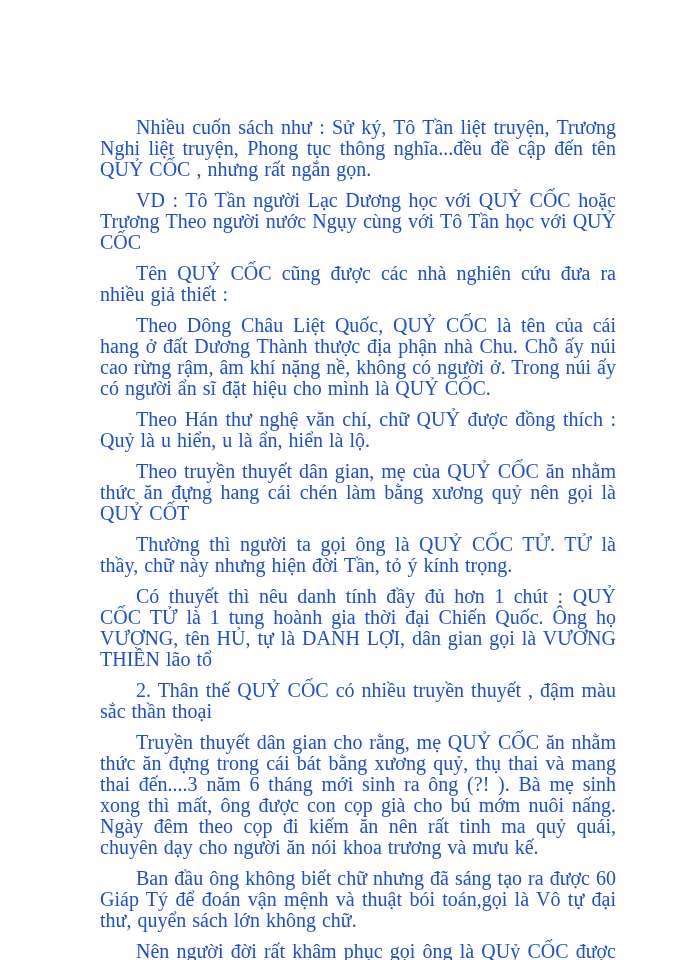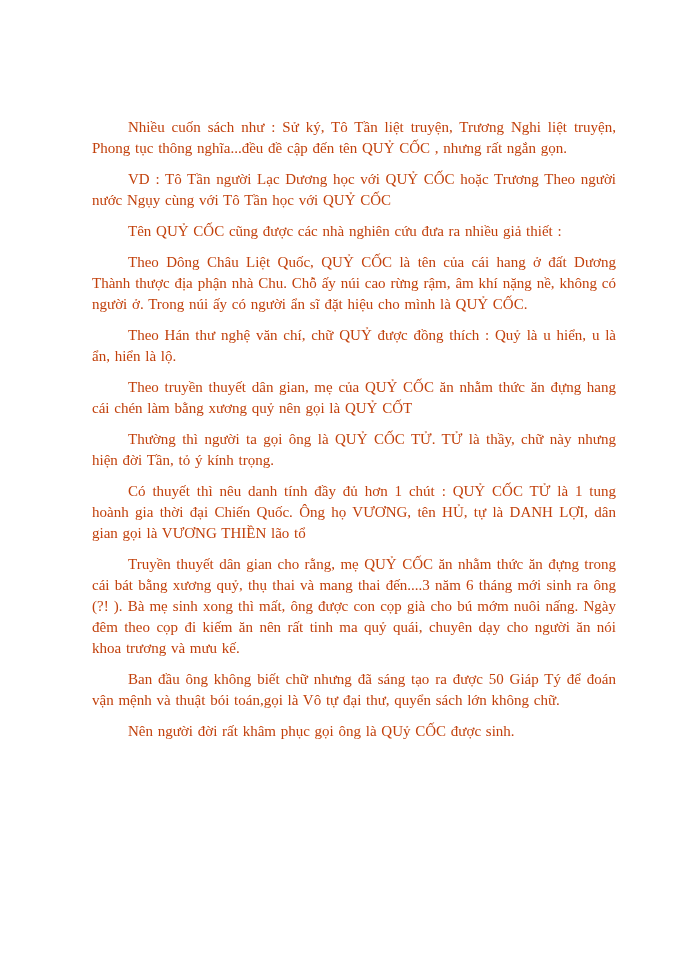--- a/index.html
+++ b/index.html
@@ -10,39 +10,40 @@
   .page {
     width: 700px;
     height: 960px;
     background: #ffffff;
     box-sizing: border-box;
     padding: 117px 84px 0 84px;
     overflow: hidden;
   }
   .doc-body p {
     font-family: "Liberation Serif", "DejaVu Serif", serif;
-    font-size: 15px;
+    font-size: 20px;
     line-height: 21px;
-    color: #c2410c;
+    color: #1d4ed8;
     text-align: justify;
     text-indent: 36px;
-    margin: 0 0 10px 8px;
+    margin: 0 0 10px 16px;
     word-spacing: 1px;
   }
 </style>
 </head>
 <body>
 
 <div class="page">
   <div class="doc-body">
     <p>Nhiều cuốn sách như : Sử ký, Tô Tần liệt truyện, Trương Nghi liệt truyện, Phong tục thông nghĩa...đều đề cập đến tên QUỶ CỐC , nhưng rất ngắn gọn.</p>
     <p>VD : Tô Tần người Lạc Dương học với QUỶ CỐC hoặc Trương Theo người nước Ngụy cùng với Tô Tần học với QUỶ CỐC</p>
     <p>Tên QUỶ CỐC cũng được các nhà nghiên cứu đưa ra nhiều giả thiết :</p>
     <p>Theo Dông Châu Liệt Quốc, QUỶ CỐC là tên của cái hang ở đất Dương Thành thược địa phận nhà Chu. Chỗ ấy núi cao rừng rậm, âm khí nặng nề, không có người ở. Trong núi ấy có người ẩn sĩ đặt hiệu cho mình là QUỶ CỐC.</p>
     <p>Theo Hán thư nghệ văn chí, chữ QUỶ được đồng thích : Quỷ là u hiển, u là ẩn, hiển là lộ.</p>
     <p>Theo truyền thuyết dân gian, mẹ của QUỶ CỐC ăn nhằm thức ăn đựng hang cái chén làm bằng xương quỷ nên gọi là QUỶ CỐT</p>
     <p>Thường thì người ta gọi ông là QUỶ CỐC TỬ. TỬ là thầy, chữ này nhưng hiện đời Tần, tỏ ý kính trọng.</p>
     <p>Có thuyết thì nêu danh tính đầy đủ hơn 1 chút : QUỶ CỐC TỬ là 1 tung hoành gia thời đại Chiến Quốc. Ông họ VƯƠNG, tên HỦ, tự là DANH LỢI, dân gian gọi là VƯƠNG THIỀN lão tổ</p>
+    <p>2. Thân thế QUỶ CỐC có nhiều truyền thuyết , đậm màu sắc thần thoại</p>
     <p>Truyền thuyết dân gian cho rằng, mẹ QUỶ CỐC ăn nhằm thức ăn đựng trong cái bát bằng xương quỷ, thụ thai và mang thai đến....3 năm 6 tháng mới sinh ra ông (?! ). Bà mẹ sinh xong thì mất, ông được con cọp già cho bú mớm nuôi nấng. Ngày đêm theo cọp đi kiếm ăn nên rất tinh ma quỷ quái, chuyên dạy cho người ăn nói khoa trương và mưu kế.</p>
-    <p>Ban đầu ông không biết chữ nhưng đã sáng tạo ra được 50 Giáp Tý để đoán vận mệnh và thuật bói toán,gọi là Vô tự đại thư, quyển sách lớn không chữ.</p>
+    <p>Ban đầu ông không biết chữ nhưng đã sáng tạo ra được 60 Giáp Tý để đoán vận mệnh và thuật bói toán,gọi là Vô tự đại thư, quyển sách lớn không chữ.</p>
     <p>Nên người đời rất khâm phục gọi ông là QUỷ CỐC được sinh.</p>
   </div>
 </div>
 
 </body></html>

